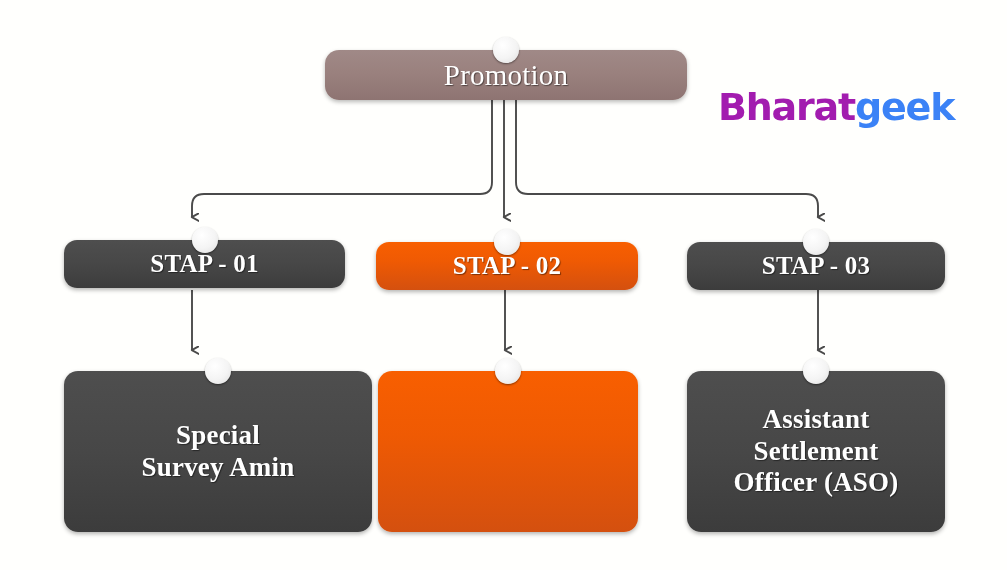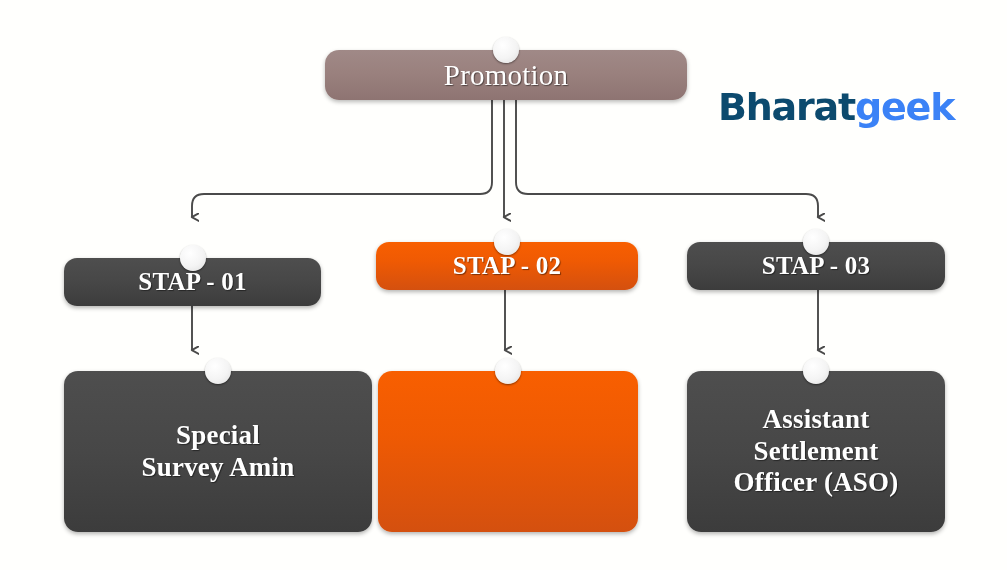--- a/index.html
+++ b/index.html
@@ -101,21 +101,21 @@
     position: absolute;
     left: 718px;
     top: 88px;
     font-family: "DejaVu Sans", "Liberation Sans", sans-serif;
     font-size: 38px;
     font-weight: bold;
     letter-spacing: -1.2px;
     line-height: 1;
     white-space: nowrap;
   }
-  #logo .lg-dark { color: #0c4a6e; }
+  #logo .lg-dark { color: #a21caf; }
   #logo .lg-accent { color: #3b82f6; }
 </style>
 </head>
 <body>
 
 <div id="canvas">
 
   <svg id="connectors" viewBox="0 0 1007 570" width="1007" height="570">
     <defs>
       <marker id="arrowhead" markerWidth="9" markerHeight="9" refX="4.2" refY="7.4" orient="auto" markerUnits="userSpaceOnUse">
@@ -132,21 +132,21 @@
     <path d="M192,290 L192,350" fill="none" stroke="#4a4a4a" stroke-width="1.9" marker-end="url(#arrowhead)"></path>
     <path d="M505,290 L505,350" fill="none" stroke="#4a4a4a" stroke-width="1.9" marker-end="url(#arrowhead)"></path>
     <path d="M818,290 L818,350" fill="none" stroke="#4a4a4a" stroke-width="1.9" marker-end="url(#arrowhead)"></path>
   </svg>
 
   <div class="node node-root" style="left:325px; top:50px; width:362px; height:50px;">
     <span class="knob"></span>
     <span class="label">Promotion</span>
   </div>
 
-  <div class="node node-stage v-dark" style="left:64px; top:258px; width:257px; height:48px;">
+  <div class="node node-stage v-dark" style="left:64px; top:240px; width:281px; height:48px;">
     <span class="knob"></span>
     <span class="label">STAP - 01</span>
   </div>
 
   <div class="node node-stage v-orange" style="left:376px; top:242px; width:262px; height:48px;">
     <span class="knob"></span>
     <span class="label">STAP - 02</span>
   </div>
 
   <div class="node node-stage v-dark" style="left:687px; top:242px; width:258px; height:48px;">

